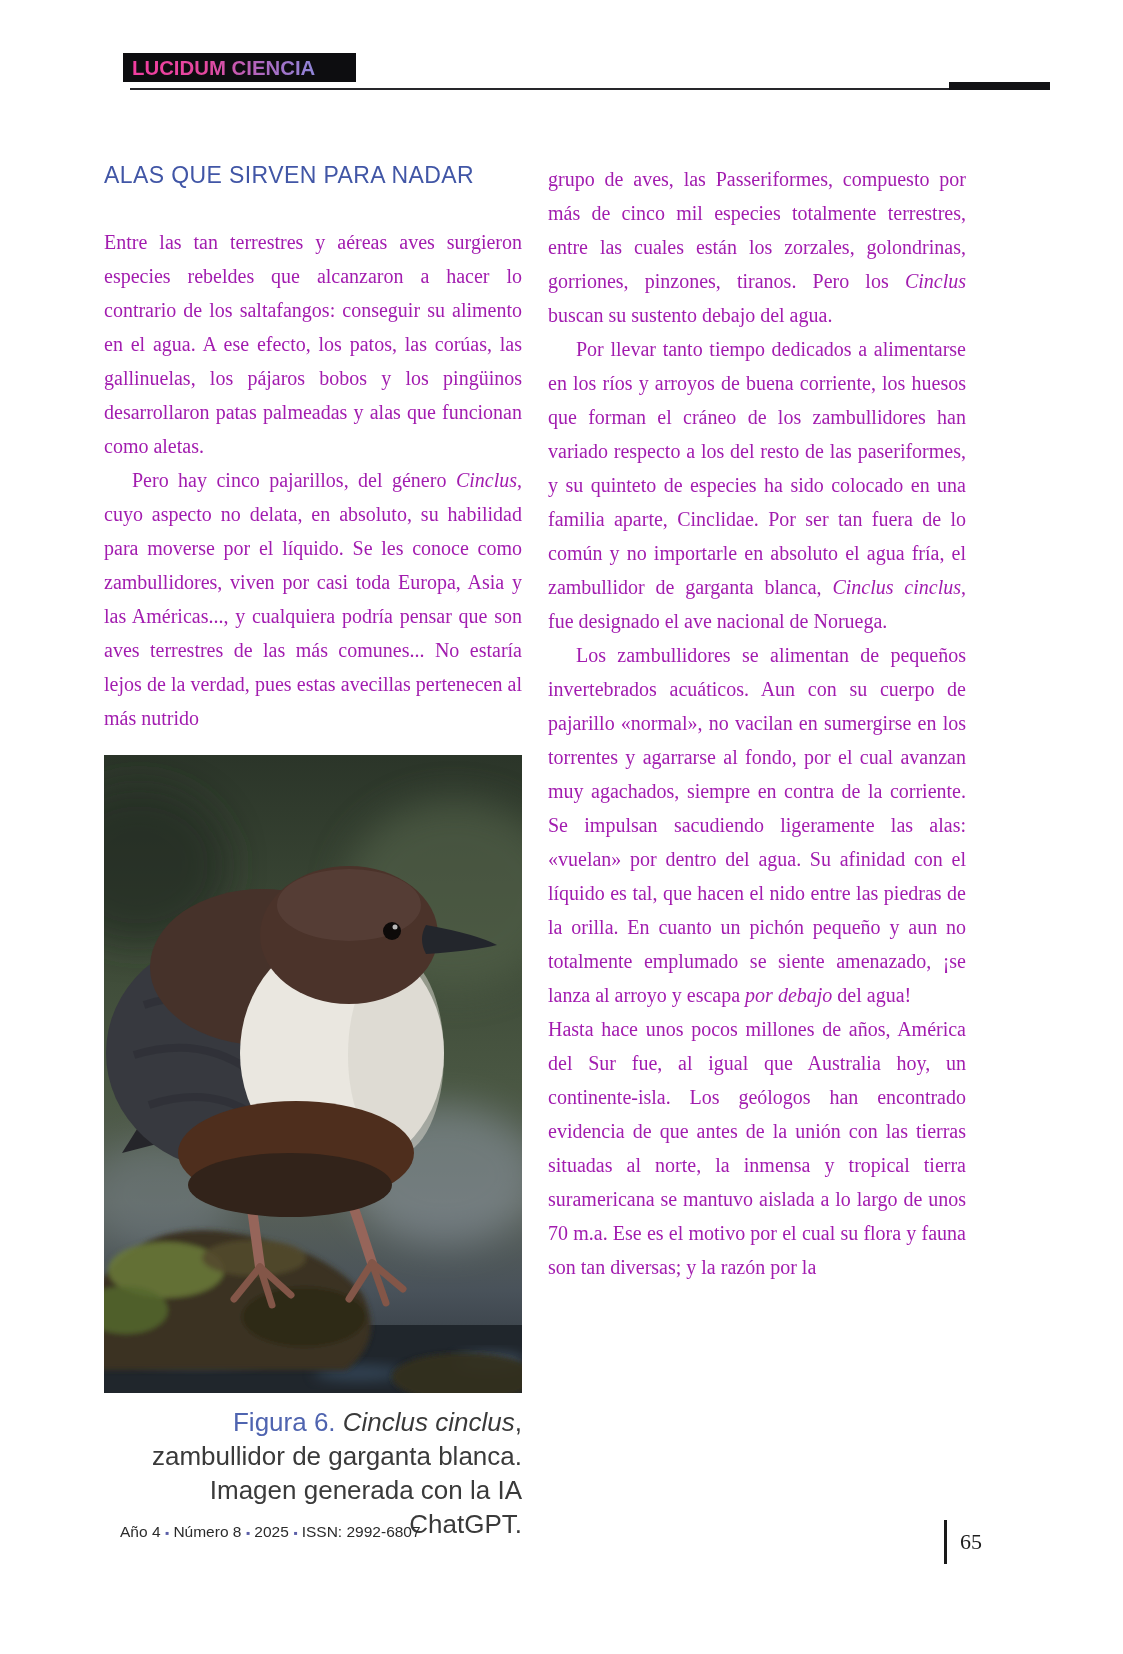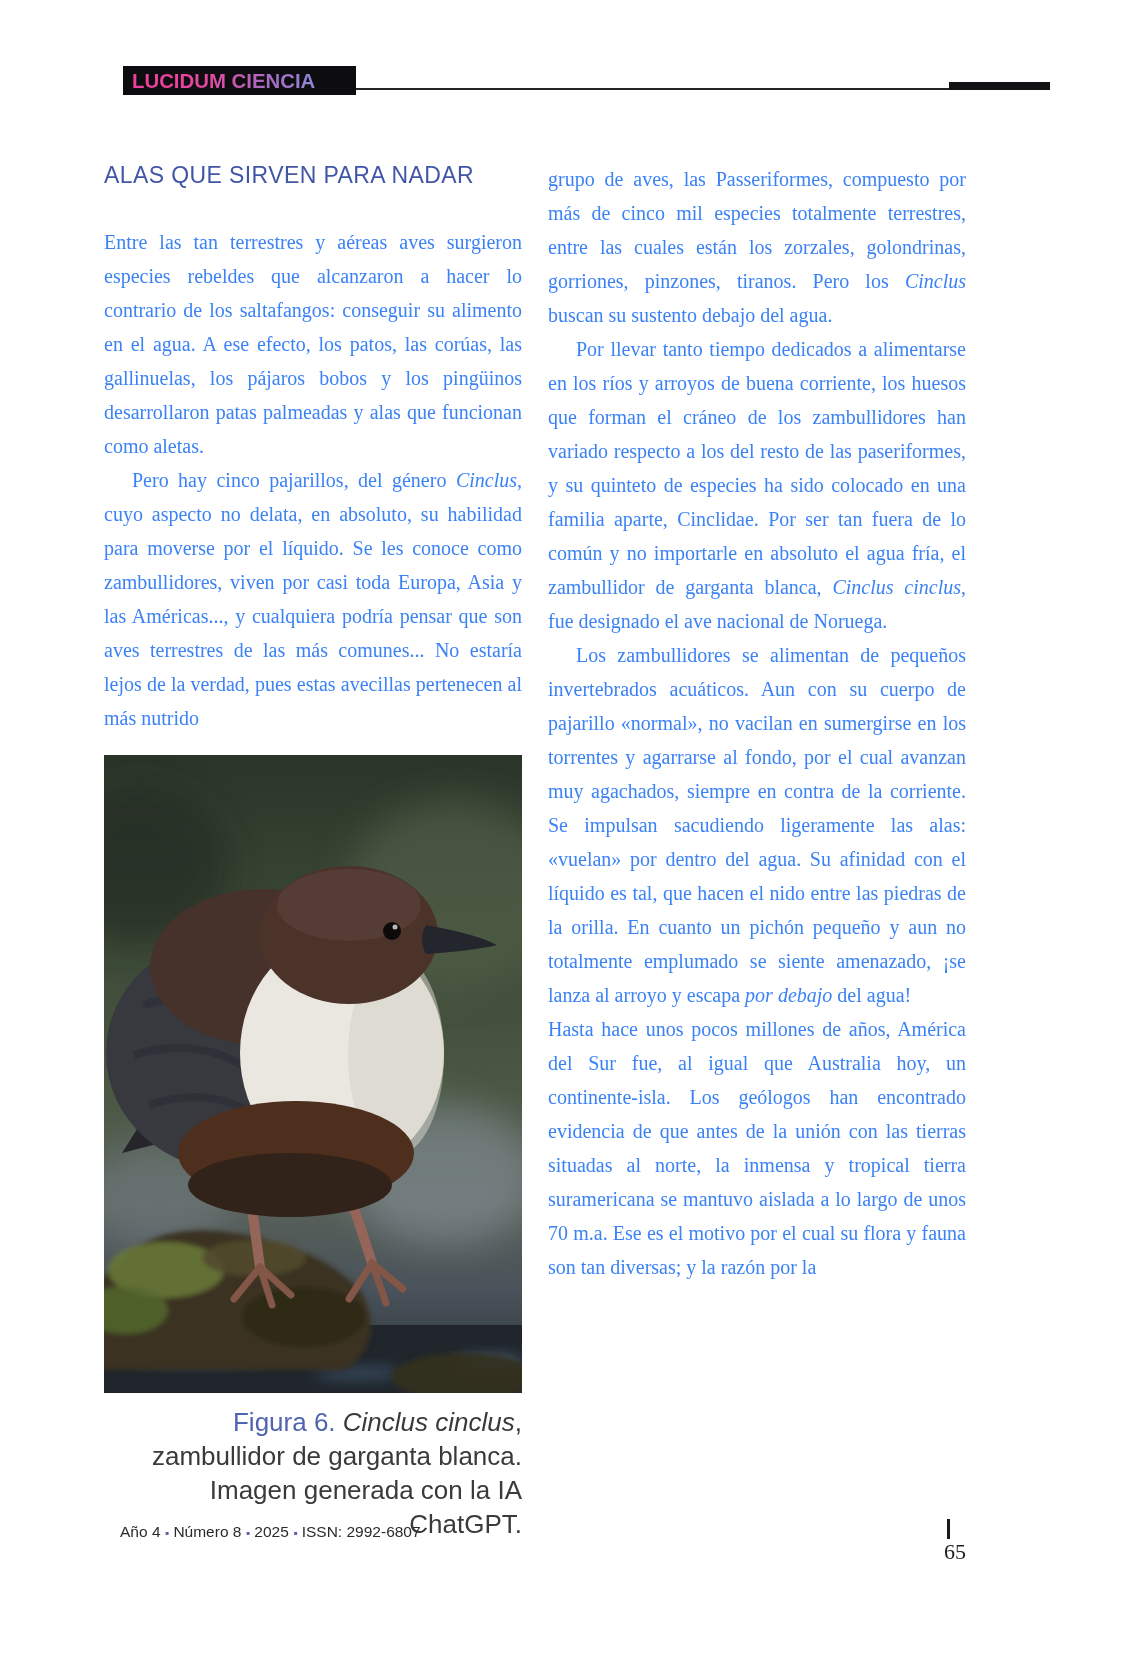--- a/index.html
+++ b/index.html
@@ -4,21 +4,21 @@
 <style>
   html,body{margin:0;padding:0;background:#e8e8e8;}
   .page{
     position:relative;width:1123px;height:1654px;margin:0 auto;
     background:#ffffff;overflow:hidden;
     font-family:"Liberation Serif","DejaVu Serif",serif;
     -webkit-hyphens:auto;hyphens:auto;
   }
   
   .brand-box{
-    position:absolute;left:123px;top:66px;width:233px;height:29px;
+    position:absolute;left:123px;top:53px;width:233px;height:29px;
     background:#0d0d10;display:flex;align-items:center;padding-left:9px;
     box-sizing:border-box;z-index:2;
   }
   .brand-text{
     font-family:"Liberation Sans","DejaVu Sans",sans-serif;
     font-weight:700;font-size:21px;letter-spacing:0px;color:#c44fae;
     background:linear-gradient(90deg,#f23da0 0%,#e4489f 40%,#a86cc4 75%,#8f86d8 100%);
     -webkit-background-clip:text;background-clip:text;
     -webkit-text-fill-color:transparent;
     transform:scaleX(.97);transform-origin:left;white-space:nowrap;
@@ -29,42 +29,42 @@
   .col-left{position:absolute;left:104px;top:162px;width:418px;}
   .col-right{position:absolute;left:548px;top:162px;width:418px;}
   h2.section{
     font-family:"Liberation Sans","DejaVu Sans",sans-serif;
     font-weight:400;font-size:23px;line-height:26px;letter-spacing:.4px;
     color:#4156a6;margin:0 0 37px 0;
   }
   h2.section.mid{margin:27px 0 35px 0;}
   p.body{
     font-size:20px;line-height:34px;text-align:justify;
-    color:#3b82f6;margin:0;
+    color:#a21caf;margin:0;
   }
   p.indent{text-indent:28px;}
   
   figure.bird{margin:20px 0 0 0;width:418px;height:638px;}
   figure.bird svg{display:block;width:418px;height:638px;}
   .caption{
     font-family:"Liberation Sans","DejaVu Sans",sans-serif;
     font-size:26px;line-height:34px;color:#3a3a3a;
     margin:12px 0 0 0;text-align:right;
   }
   .cap-label{color:#4f64b0;}
   
   .footer-meta{
     position:absolute;left:120px;top:1519px;width:700px;
     font-family:"Liberation Sans","DejaVu Sans",sans-serif;
     font-size:15.5px;line-height:26px;color:#2b2b2b;
   }
   .footer-meta b{font-weight:400;color:#5b5fa8;font-size:12px;}
   .page-num{
     position:absolute;left:944px;top:1519px;height:46px;
-    display:flex;align-items:center;flex-direction:column;
+    display:flex;align-items:center;
   }
   .page-num .bar{width:3px;height:44px;background:#1a1a1a;margin-right:13px;}
   .page-num .num{
     font-family:"Liberation Serif","DejaVu Serif",serif;
     font-size:22px;color:#1e1e1e;
   }
 </style>
 </head>
 <body>
 

